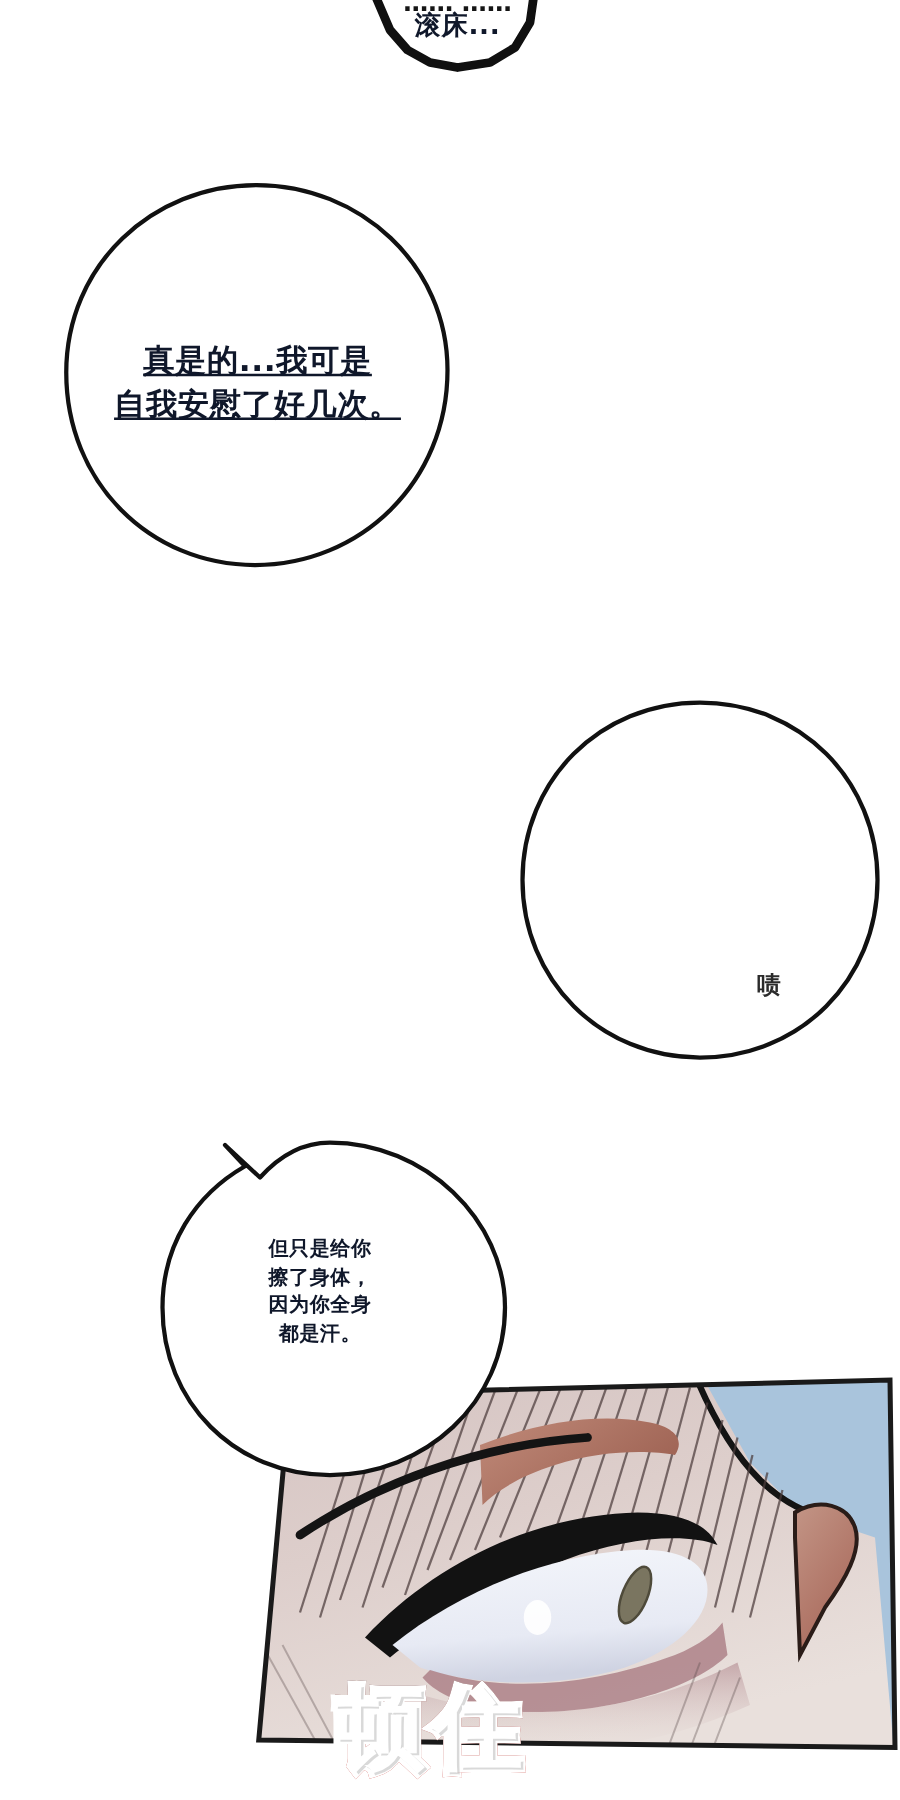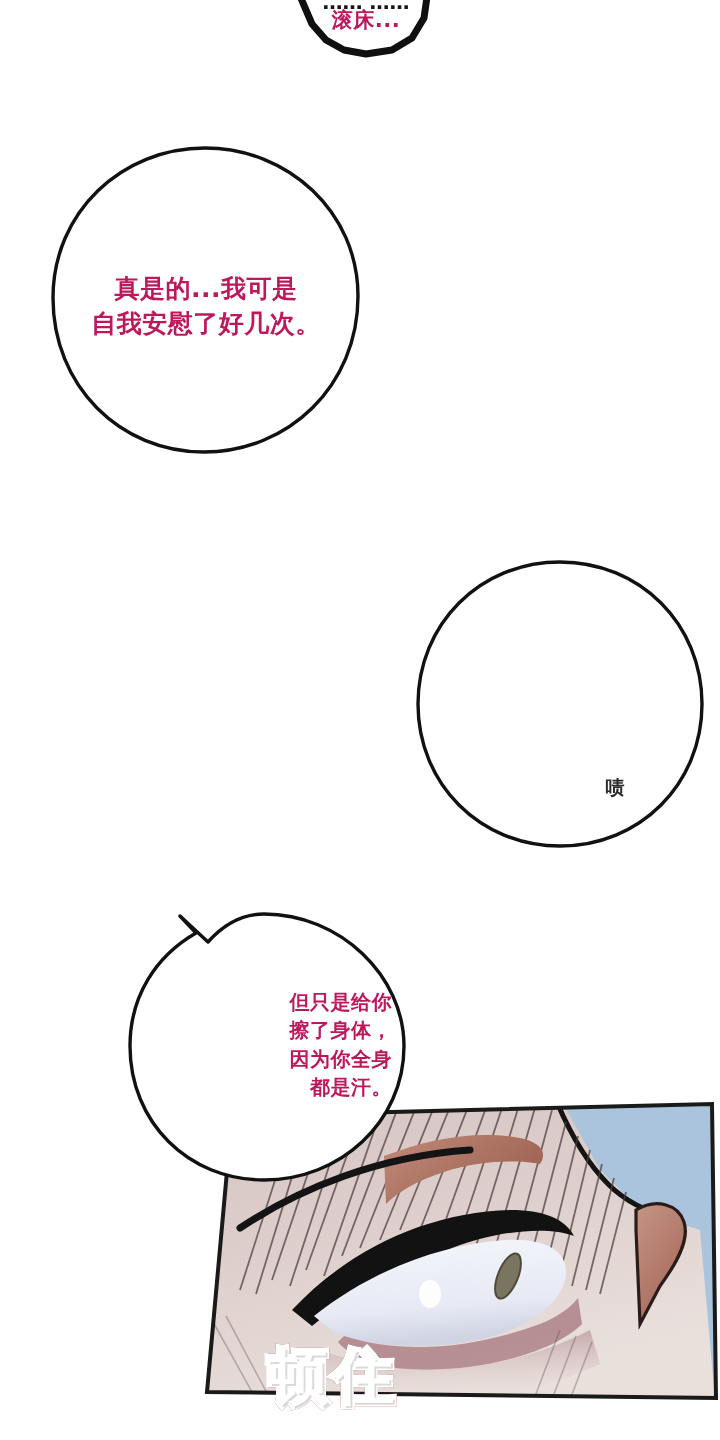--- a/index.html
+++ b/index.html
@@ -16,21 +16,21 @@
     width: 720px;
     height: 1440px;
     background: #ffffff;
     overflow: hidden;
   }
 
   
   .bubble-text {
     position: absolute;
     text-align: center;
-    color: #be185d;
+    color: #0f172a;
     font-weight: 700;
     line-height: 1.28;
     letter-spacing: 0.5px;
     white-space: pre-line;
     z-index: 6;
   }
 
   
   #bubble-top-wrap {
     position: absolute;
@@ -64,20 +64,21 @@
     position: absolute;
     z-index: 4;
   }
 
   #bubble1-text {
     left: 66px;
     top: 272px;
     width: 280px;
     font-size: 25px;
     line-height: 1.38;
+    text-decoration: underline;
   }
 
   #bubble2-text {
     left: 424px;
     top: 615px;
     width: 268px;
     font-size: 24px;
     line-height: 1.40;
   }
   #bubble2-sfx {
@@ -86,44 +87,43 @@
     top: 775px;
     width: 110px;
     text-align: center;
     font-size: 19px;
     font-weight: 700;
     color: #2b2b2b;
     z-index: 6;
   }
 
   #bubble3-text {
-    left: 160px;
+    left: 140px;
     top: 988px;
     width: 232px;
-    font-size: 20px;
+    font-size: 16px;
     line-height: 1.42;
-    text-align: right;
   }
 
   
   #panel-art {
     position: absolute;
     left: 0;
     top: 1080px;
     width: 720px;
     height: 360px;
     z-index: 1;
   }
 
   
   #sfx-dunzhu {
     position: absolute;
     left: 268px;
     top: 1346px;
-    font-size: 60px;
+    font-size: 72px;
     font-weight: 900;
     letter-spacing: 6px;
     line-height: 1;
     color: #8e1711;
     z-index: 8;
     -webkit-text-stroke: 7px #ffffff;
     paint-order: stroke fill;
     text-shadow:
       0 0 0 #ffffff,
       2px 2px 0 rgba(0,0,0,0.15);

